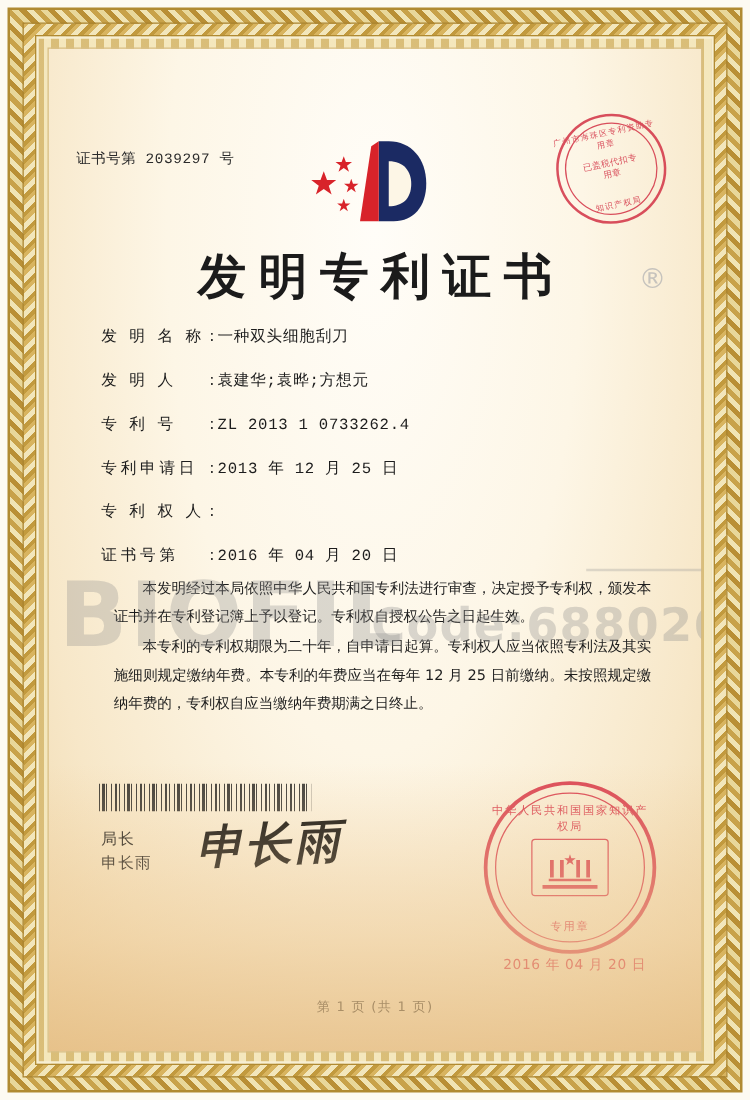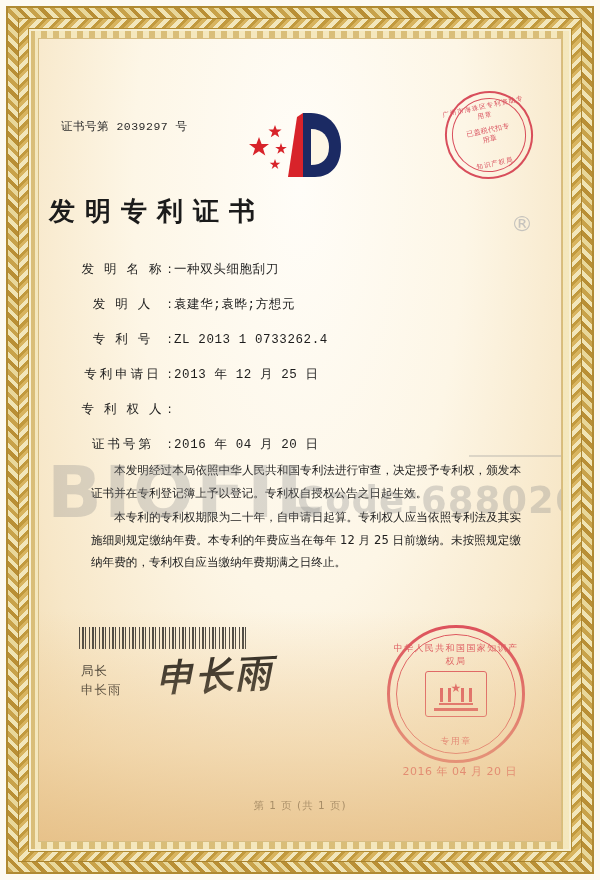--- a/index.html
+++ b/index.html
@@ -126,21 +126,22 @@
     text-align: center;
     font-size: 6.5px;
     letter-spacing: 1px;
   }
 
   
   .doc-title {
     position: absolute;
     left: 0; right: 0;
     top: 155px;
-    font-size: 26px;
+    text-align: center;
+    font-size: 39px;
     font-weight: bold;
     letter-spacing: 10px;
     color: #1b1b1b;
     font-family: "DejaVu Sans", "Liberation Sans", sans-serif;
     text-indent: 10px;
   }
   .reg-mark {
     position: absolute;
     right: 28px;
     top: 172px;
@@ -161,21 +162,20 @@
     align-items: baseline;
     margin-bottom: 18px;
     font-size: 12.5px;
     color: #1d1d1d;
   }
   .field-label {
     width: 84px;
     flex: 0 0 84px;
     letter-spacing: 3px;
     white-space: nowrap;
-    text-align: center;
   }
   .field-colon {
     flex: 0 0 9px;
     text-align: center;
   }
   .field-value {
     flex: 1 1 auto;
     letter-spacing: .6px;
     font-family: Liberation Mono, monospace;
   }

